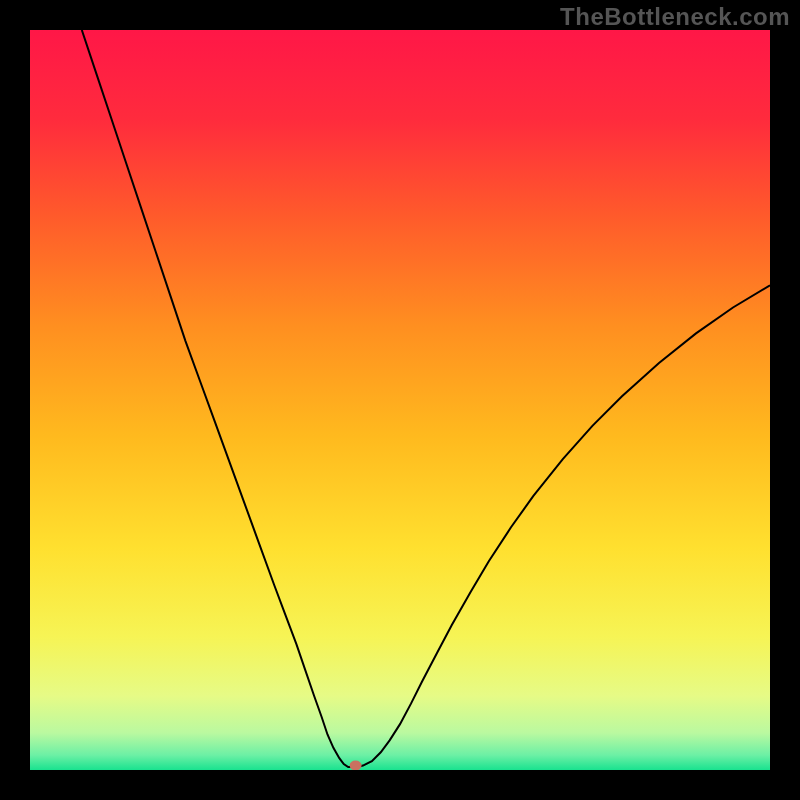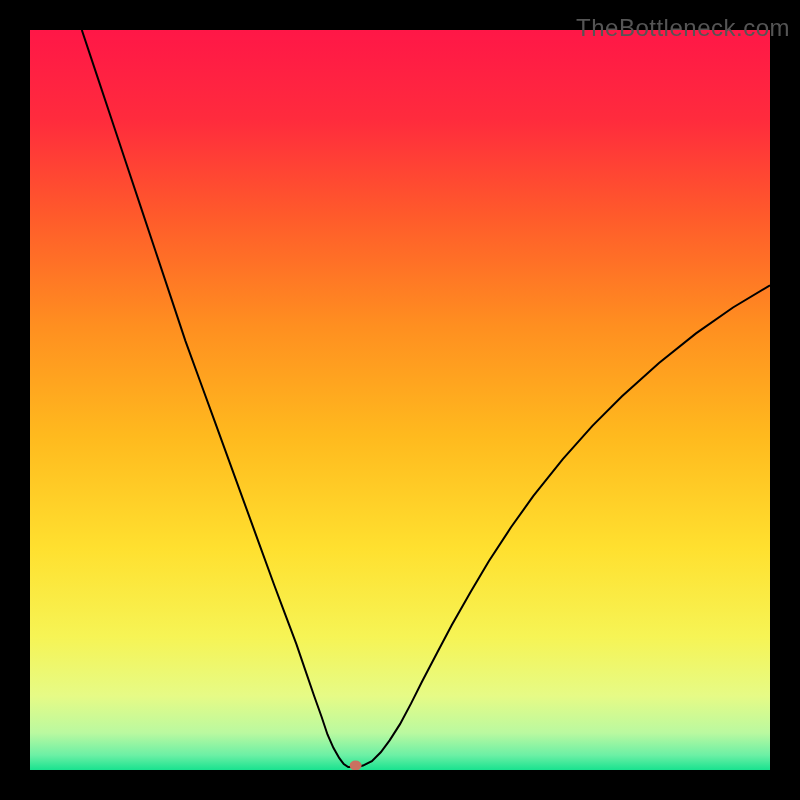--- a/index.html
+++ b/index.html
@@ -12,25 +12,25 @@
     font-family: Arial, Helvetica, sans-serif;
   }
   .frame {
     position: relative;
     width: 800px;
     height: 800px;
     background: #000;
   }
   .watermark {
     position: absolute;
-    top: 14px;
+    top: 3px;
     right: 10px;
     color: #555;
     font-size: 24px;
-    font-weight: 400;
+    font-weight: 700;
     letter-spacing: 0.5px;
     z-index: 10;
     user-select: none;
   }
   .plot-area {
     position: absolute;
     left: 30px;
     top: 30px;
     width: 740px;
     height: 740px;

